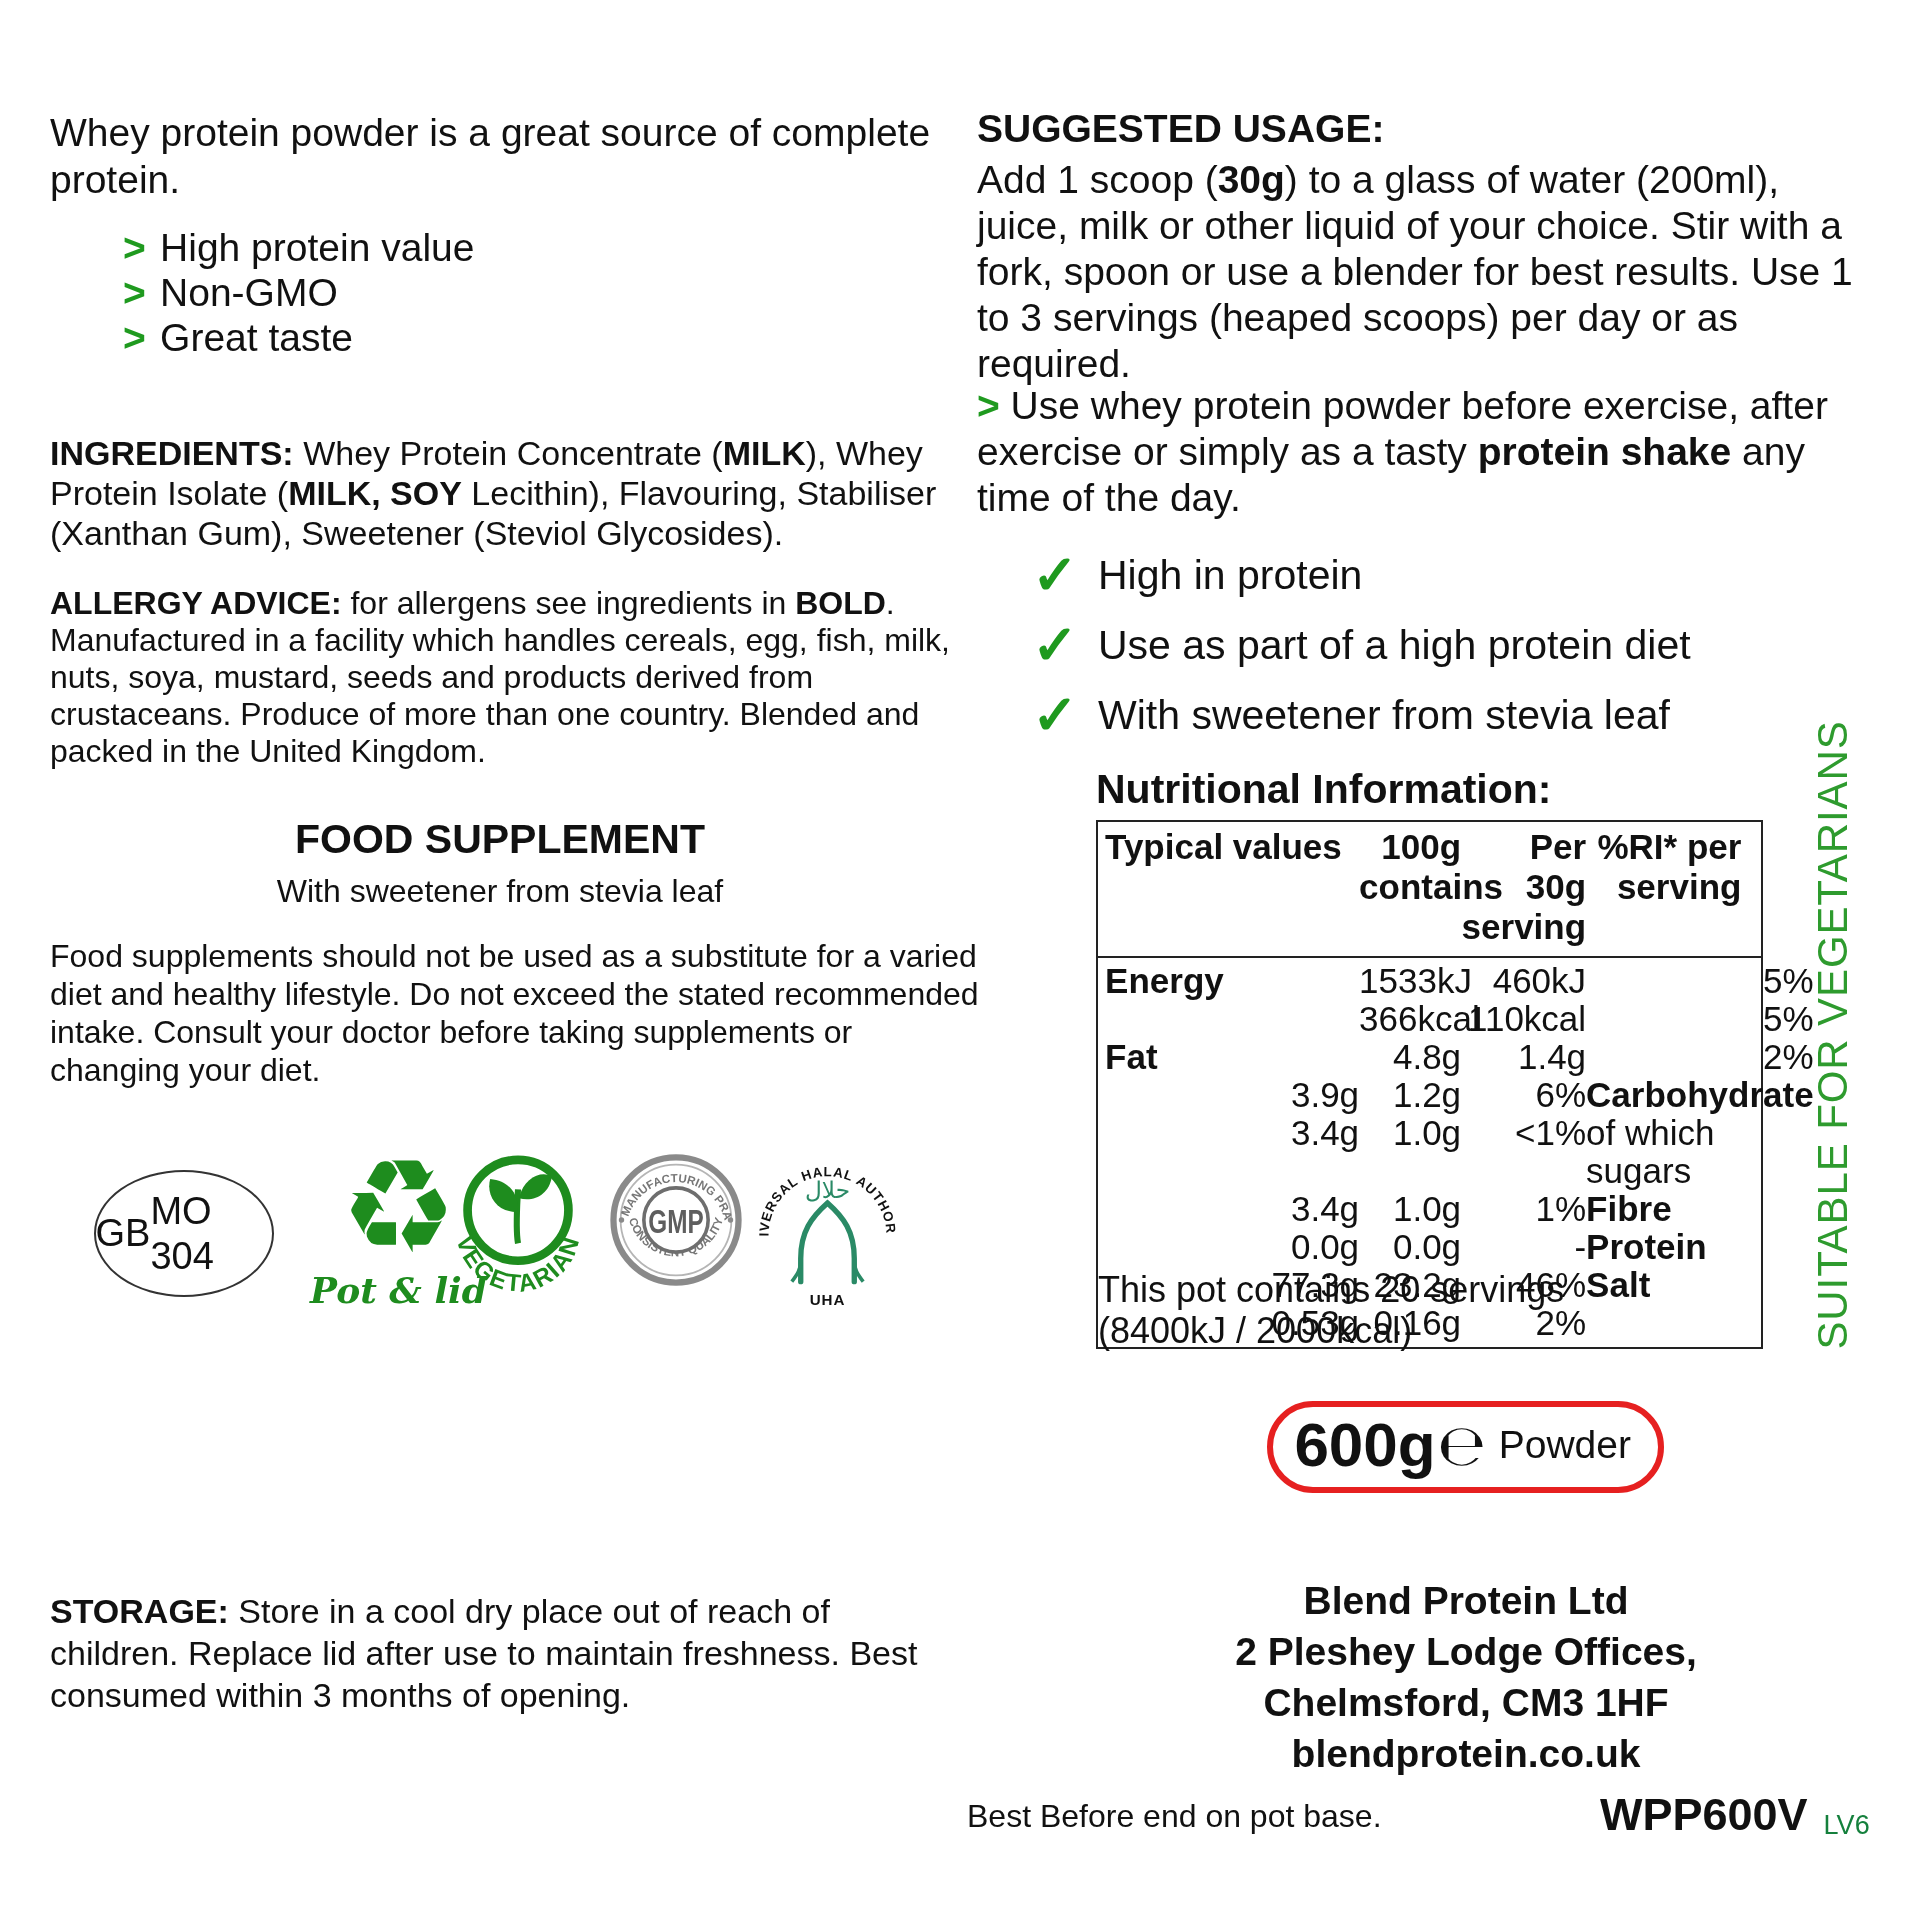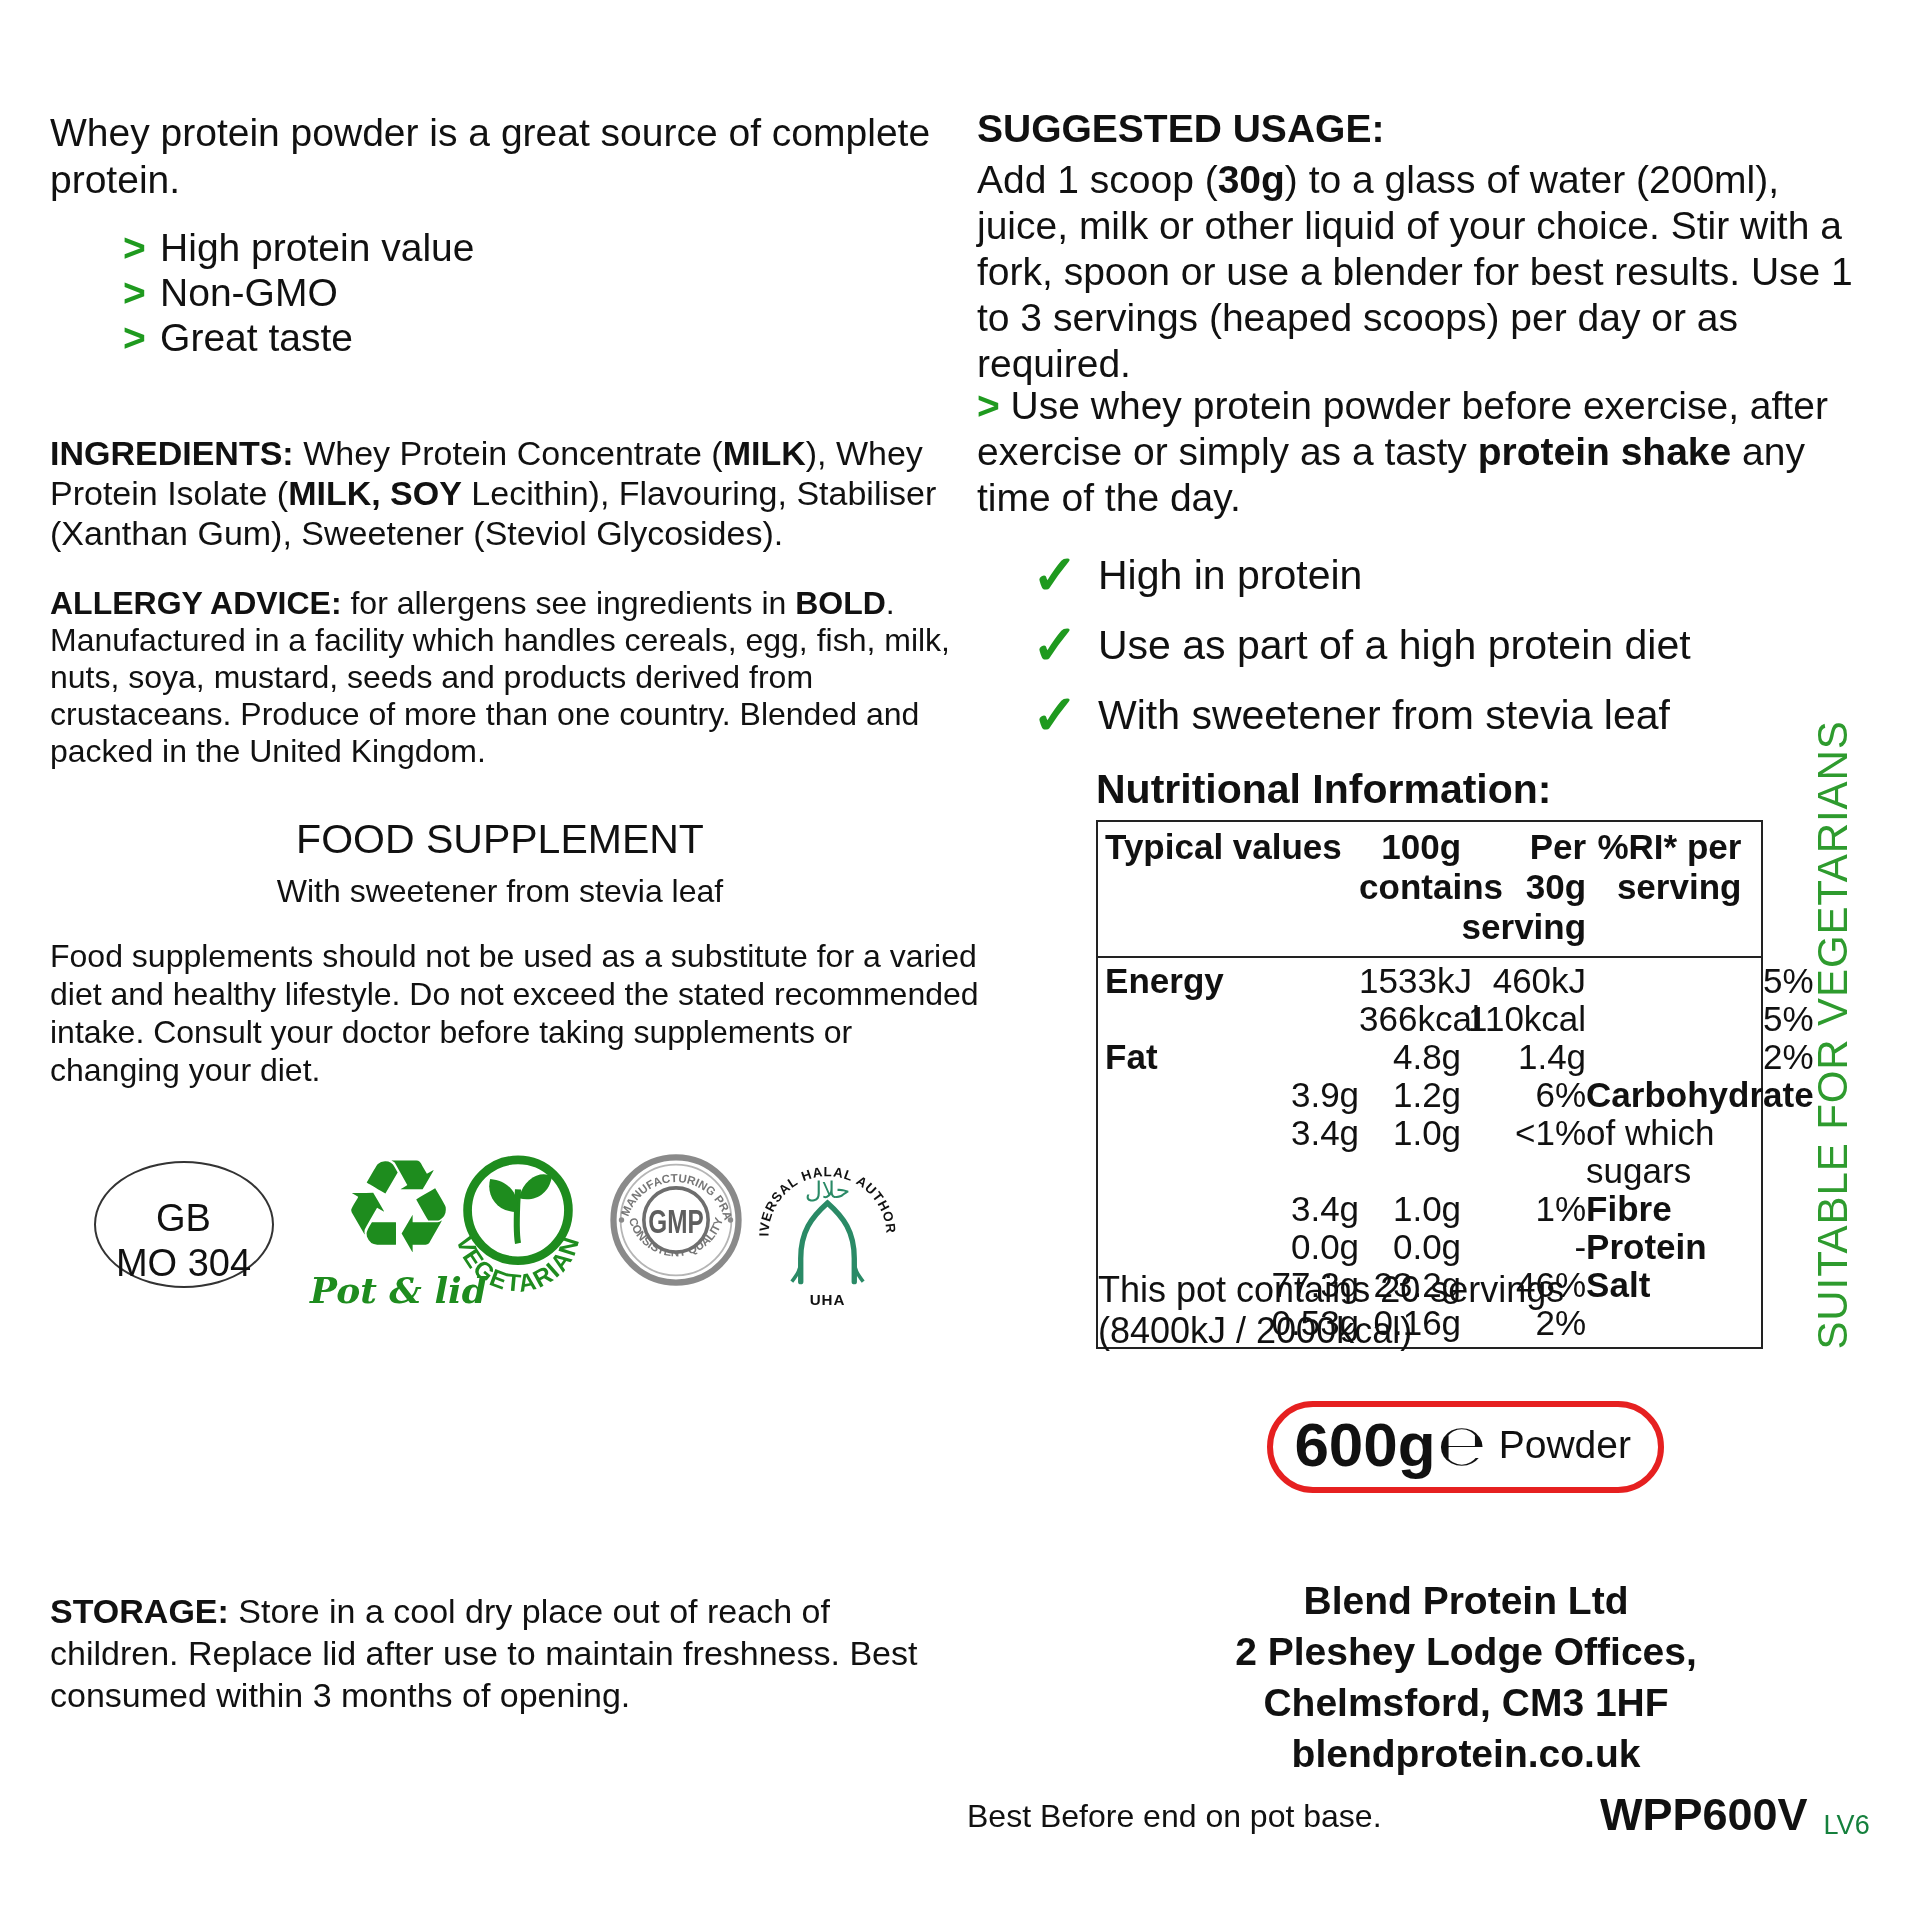--- a/index.html
+++ b/index.html
@@ -21,27 +21,27 @@
   .abs{position:absolute}
   .b{font-weight:bold}
   .green{color:var(--green)}
   
   #intro{left:50px;top:109px;width:927px;font-size:39px;line-height:47px}
   #bullets{left:123px;top:225px;font-size:39px;line-height:45px}
   #bullets .row{display:flex;align-items:baseline}
   #bullets .chev{color:var(--green);font-weight:bold;margin-right:14.3px}
   #ingredients{left:50px;top:433px;width:891px;font-size:34px;line-height:40px}
   #allergy{left:50px;top:585px;width:913px;font-size:32px;line-height:37px}
-  #fs-head{left:50px;top:816px;width:900px;text-align:center;font-size:41px;font-weight:normal}
+  #fs-head{left:50px;top:816px;width:900px;text-align:center;font-size:41px;font-weight:bold}
   #fs-sub{left:50px;top:873px;width:900px;text-align:center;font-size:32px}
   #fs-note{left:50px;top:937px;width:931px;font-size:32px;line-height:38px}
   #logos{left:89px;top:1144px;width:829px;height:187px}
   #logos .logo{position:absolute}
-  .gb-oval{left:4.5px;top:17px;width:180px;height:127px;border:2.7px solid #333;border-radius:50%;
-           display:flex;flex-direction:column;align-items:center;justify-content:flex-end;
+  .gb-oval{left:4.5px;top:26px;width:180px;height:127px;border:2.7px solid #333;border-radius:50%;
+           display:flex;align-items:center;justify-content:space-between;
            font-size:38px;line-height:45px}
   .recycle{left:207px;top:-3.6px;width:205px;text-align:center}
   .recycle .sym{font-size:130px;line-height:134px;color:var(--dgreen)}
   .recycle .lbl{font-family:"DejaVu Serif",serif;font-style:italic;font-weight:bold;
                 color:var(--dgreen);font-size:36px;margin-top:-5.3px}
   .veg{left:355px;top:1.8px}
   .gmp{left:520px;top:9px}
   .halal{left:667px;top:1.8px}
   #storage{left:50px;top:1590px;width:904px;font-size:34px;line-height:42px}
   

